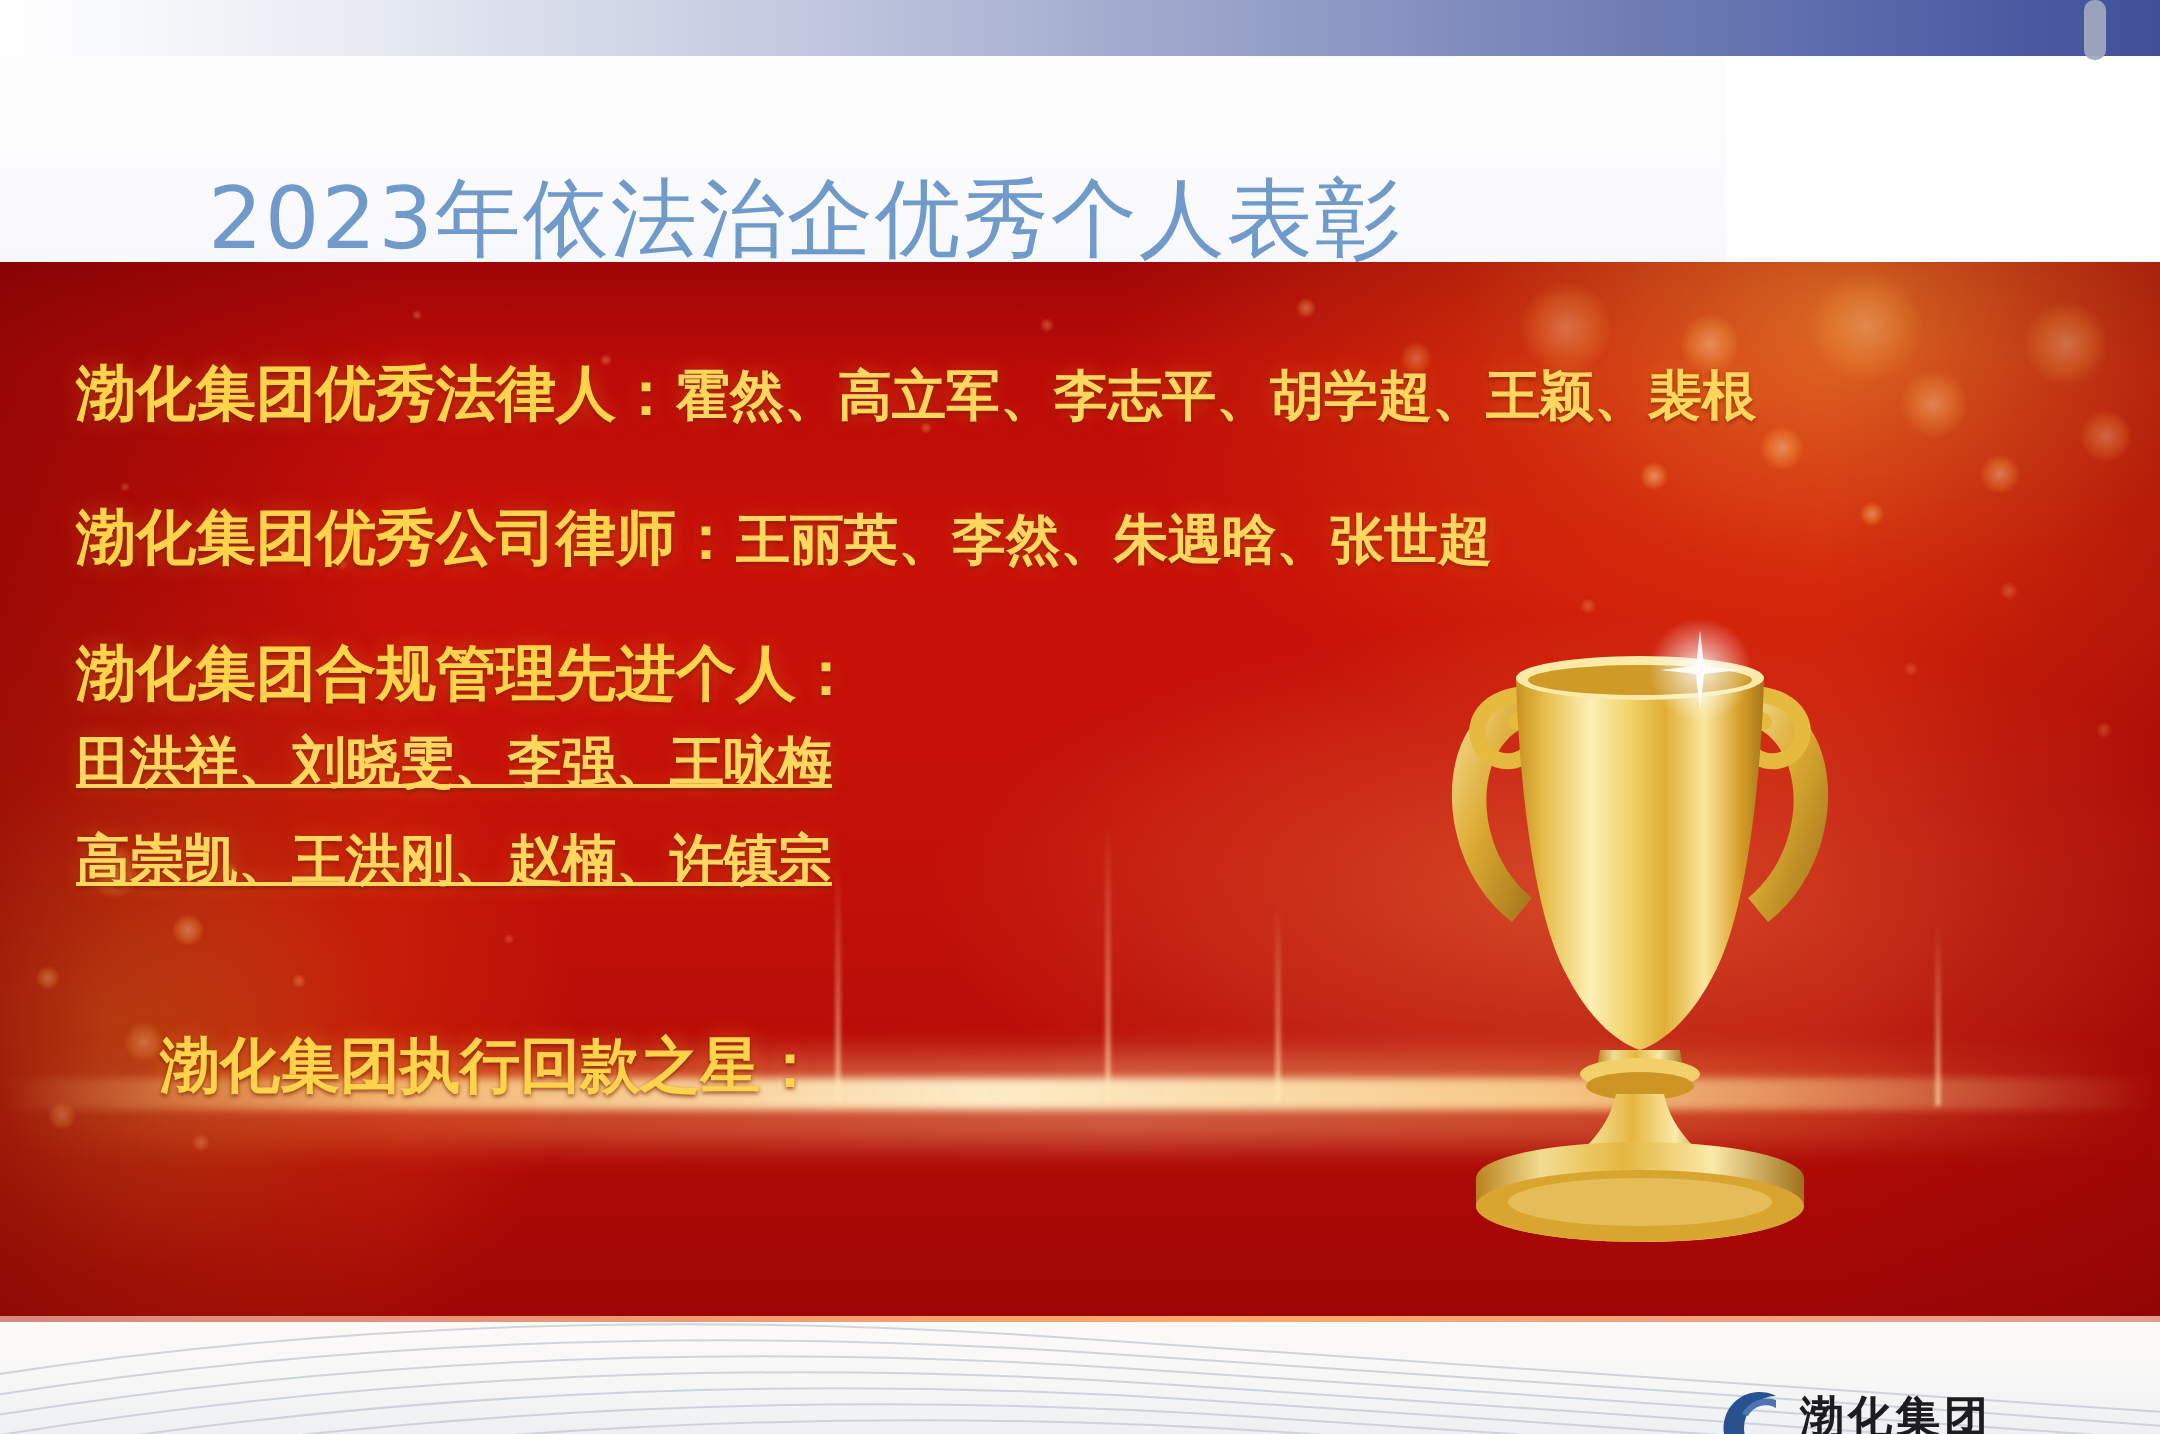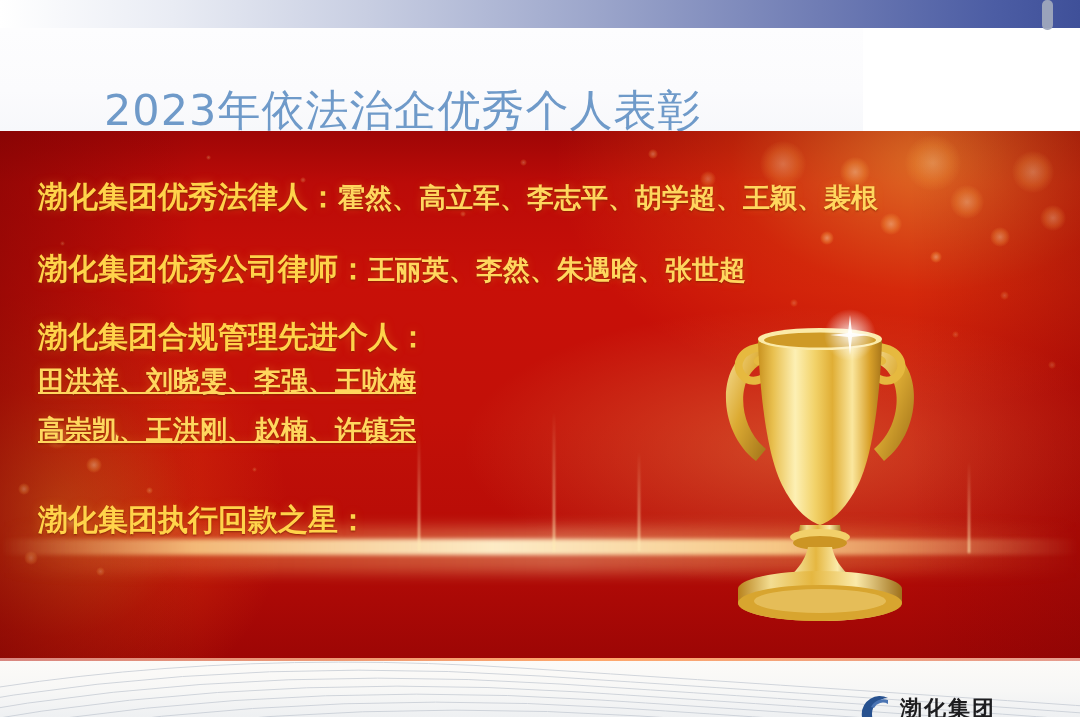--- a/index.html
+++ b/index.html
@@ -239,21 +239,21 @@
 
       <div class="line" style="top:186px;">
         <span class="lbl">渤化集团合规管理先进个人：</span>
         <span class="nm names-below">田洪祥、刘晓雯、李强、王咏梅</span>
       </div>
 
       <div class="line" style="top:276px;">
         <span class="nm names-below">高崇凯、王洪刚、赵楠、许镇宗</span>
       </div>
 
-      <div class="line" style="top:369px;">
+      <div class="line" style="top:382px;margin-left:42px;">
         <span class="lbl">渤化集团执行回款之星：</span>
       </div>
 
     </div>
   </div>
 
   <div class="footer">
     <div class="footer-glow"></div>
     <svg width="1080" height="59" style="position:absolute;left:0;top:0;">
       <g fill="none" stroke="#c3c9d2" stroke-width="1" opacity=".75">

